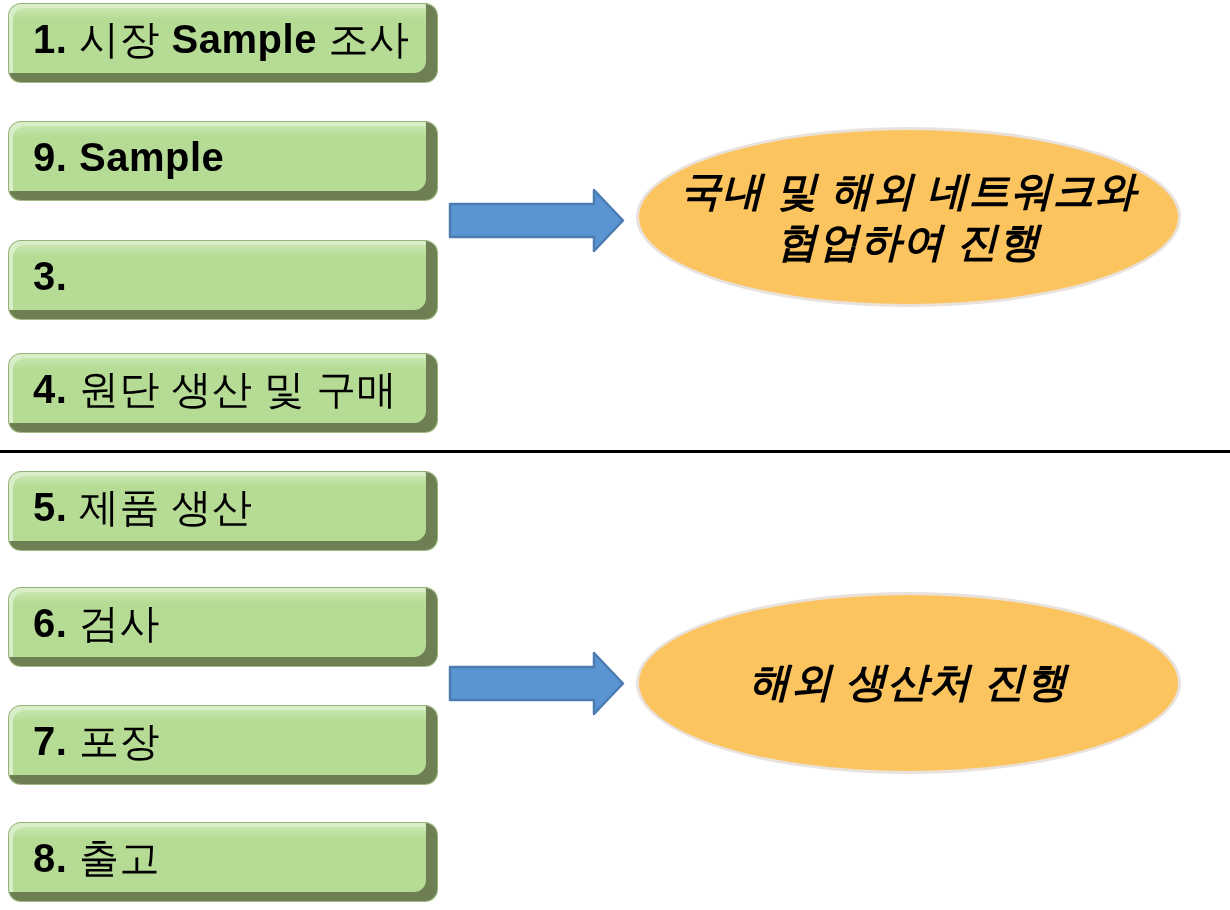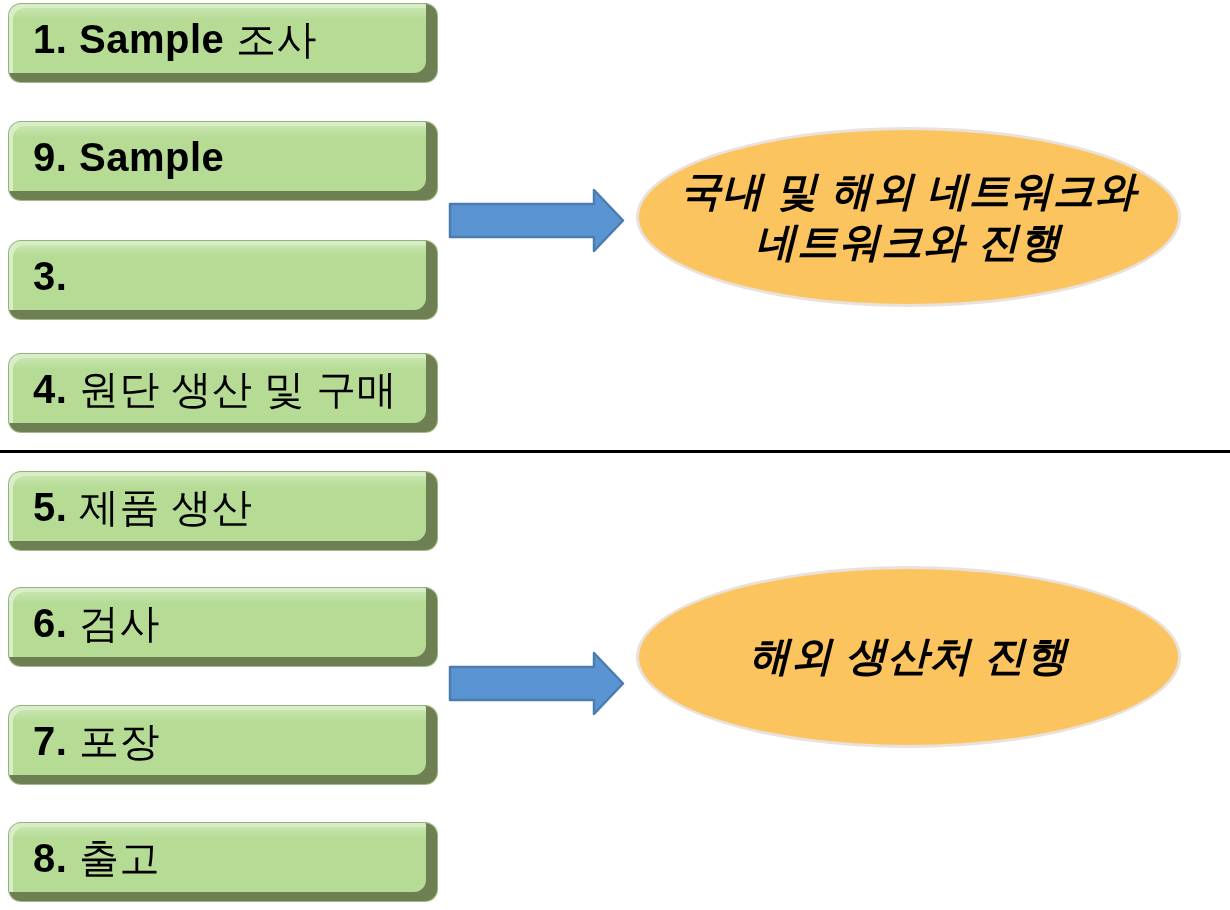--- a/index.html
+++ b/index.html
@@ -77,29 +77,29 @@
     align-items: center;
     justify-content: center;
     text-align: center;
     font-size: 41px;
     font-weight: bold;
     font-style: italic;
     line-height: 1.25;
     letter-spacing: 1px;
   }
   .ellipse-top { top: 127px; height: 180px; }
-  .ellipse-bottom { top: 566px; height: 182px; text-align: right; }
+  .ellipse-bottom { top: 592px; height: 182px; text-align: right; }
 </style>
 </head>
 <body>
 
 <div class="canvas" style="--background: #ffffff; --text: #000000; --box-fill: #b5db95; --box-fill-top: #cfe9b8; --box-bevel-dark: #6e8053; --box-bevel-light: #d8eec8; --ellipse-fill: #fcc45f; --ellipse-border: #e9e1db; --arrow-fill: #5b94d2; --arrow-stroke: #4a7cb0; --divider: #000000;">
 
   <div>
-      <div class="process-box" style="top: 3px;"><span class="seg-bold">1. </span><span class="seg-bold">Sample</span><span> 조사</span></div>
+      <div class="process-box" style="top: 3px;"><span class="seg-bold">1. </span><span>시장 </span><span class="seg-bold">Sample</span><span> 조사</span></div>
       <div class="process-box" style="top: 121px;"><span class="seg-bold">9. Sample</span></div>
       <div class="process-box" style="top: 240px;"><span class="seg-bold">3. </span></div>
       <div class="process-box" style="top: 353px;"><span class="seg-bold">4. </span><span>원단 생산 및 구매</span></div>
       <div class="process-box" style="top: 471px;"><span class="seg-bold">5. </span><span>제품 생산</span></div>
       <div class="process-box" style="top: 587px;"><span class="seg-bold">6. </span><span>검사</span></div>
       <div class="process-box" style="top: 705px;"><span class="seg-bold">7. </span><span>포장</span></div>
       <div class="process-box" style="top: 822px;"><span class="seg-bold">8. </span><span>출고</span></div>
     </div>
 
   <div class="divider"></div>
@@ -107,20 +107,20 @@
   <svg class="flow-arrow arrow-top" viewBox="0 0 178 68">
     <path d="M2,17 L146,17 L146,3 L175,33.5 L146,64 L146,50 L2,50 Z"></path>
   </svg>
 
   <svg class="flow-arrow arrow-bottom" viewBox="0 0 178 68">
     <path d="M2,17 L146,17 L146,3 L175,33.5 L146,64 L146,50 L2,50 Z"></path>
   </svg>
 
   <div class="callout-ellipse ellipse-top">
     <span>국내 및 해외 네트워크와</span>
-    <span>네트워크와 진행</span>
+    <span>협업하여 진행</span>
   </div>
 
   <div class="callout-ellipse ellipse-bottom">
     <span>해외 생산처 진행</span>
   </div>
 
 </div>
 
 </body></html>

